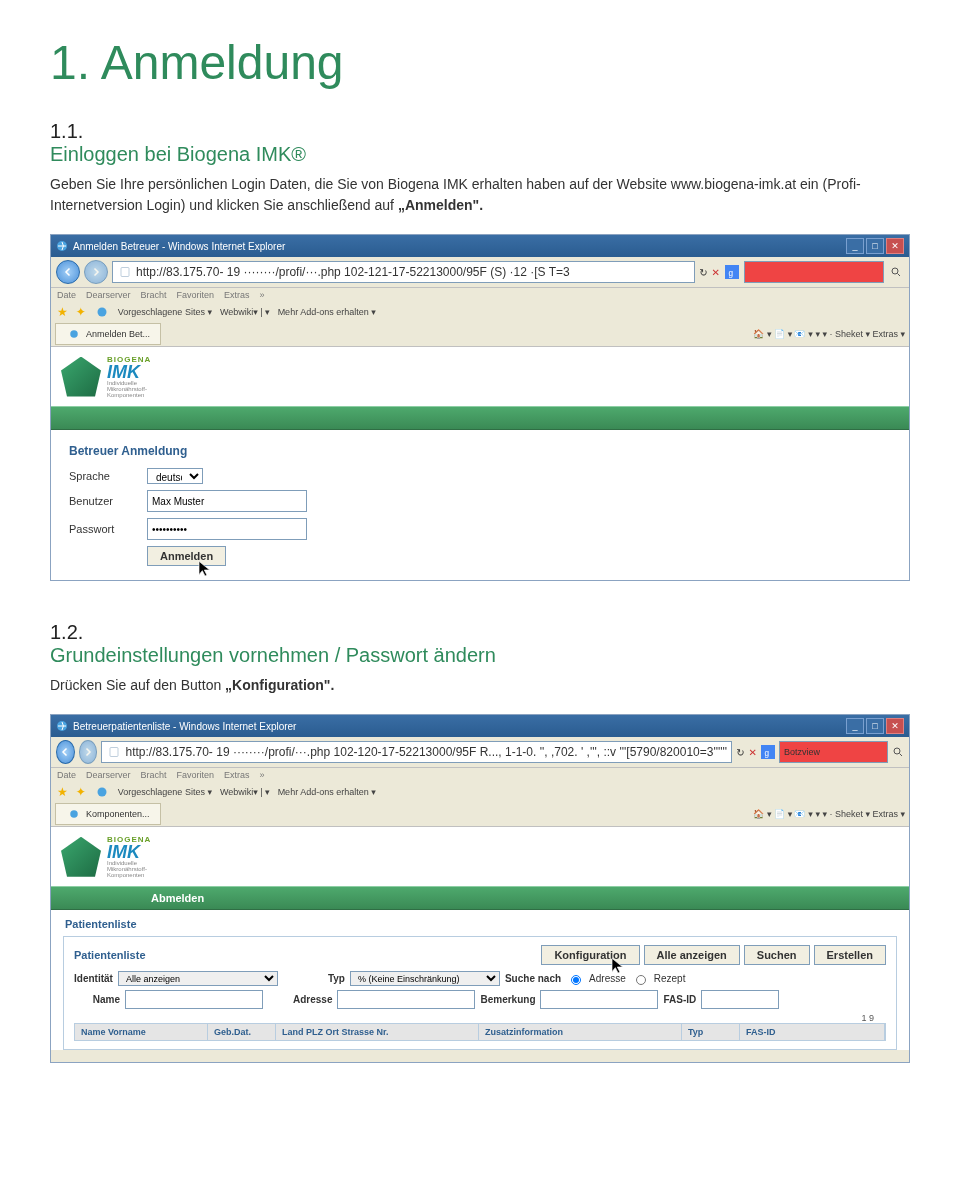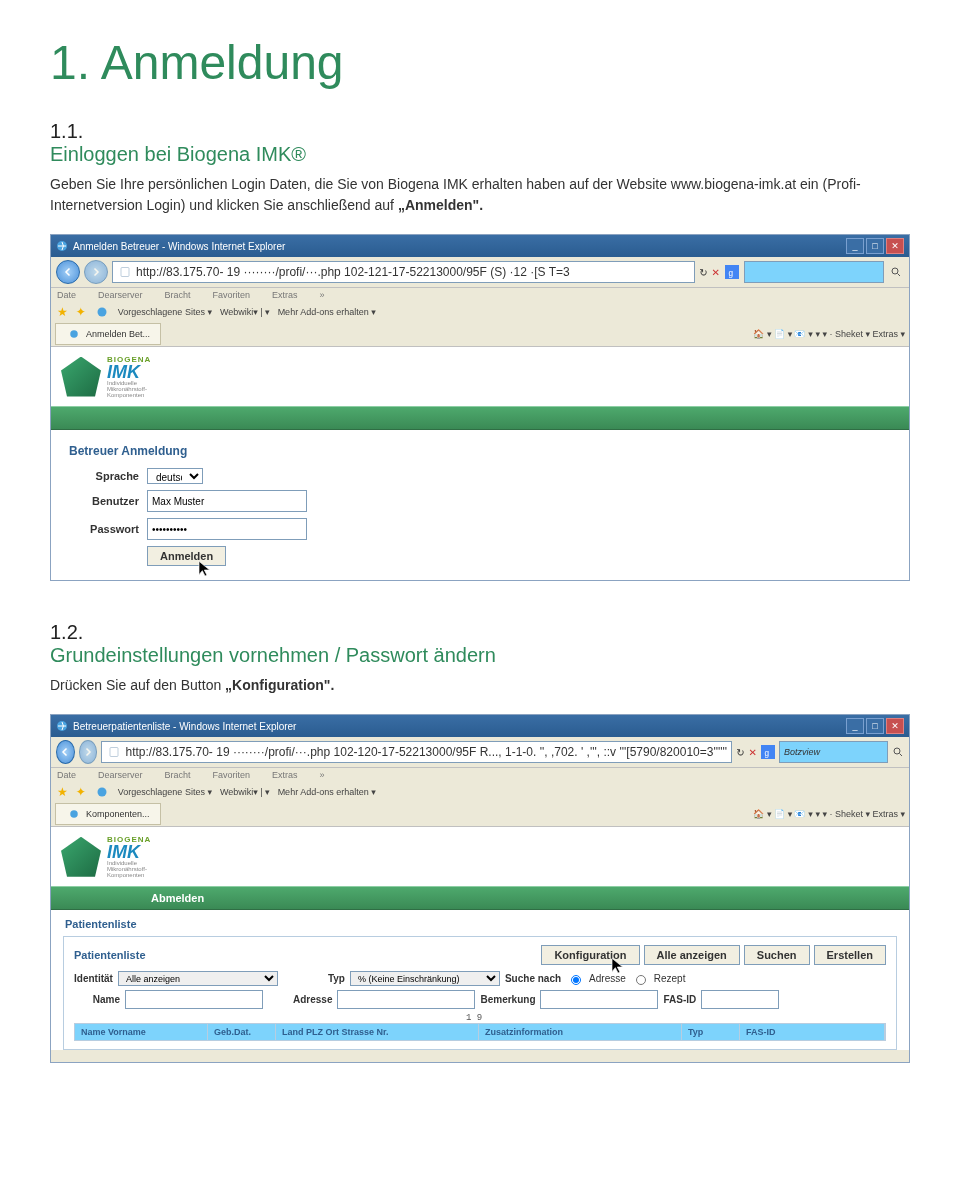--- a/index.html
+++ b/index.html
@@ -67,23 +67,23 @@
     background:#ece9d8; border-bottom:1px solid #c0c0c0;
   }
   .nav-arrow {
     width:22px;height:22px;border-radius:50%;
     background:radial-gradient(#a4d0f7,#4a90d9);border:1px solid #2a6bab;
     display:flex;align-items:center;justify-content:center;color:#fff;font-size:12px;
   }
   .url-box{flex:1;background:#fff;border:1px solid #7f9db9;padding:2px 4px;display:flex;align-items:center;gap:3px;height:16px;}
   .url-box span.url-text{color:#333;font-size:12px;white-space:nowrap;overflow:hidden;}
   .tool-icon{width:16px;height:16px;display:flex;align-items:center;justify-content:center;}
-  .search-box{width:130px;background:#7dd3fc;border:1px solid #7f9db9;padding:2px 4px;height:16px;display:flex;align-items:center;font-size:9px;font-style:italic;}
-
-  .menu-row{padding:2px 6px;color:#777;font-size:9px;display:flex;gap:22px;}
+  .search-box{width:130px;background:#ef4444;border:1px solid #7f9db9;padding:2px 4px;height:16px;display:flex;align-items:center;font-size:9px;}
+
+  .menu-row{padding:2px 6px;color:#777;font-size:9px;display:flex;gap:10px;}
   .fav-row{padding:2px 6px;display:flex;align-items:center;gap:8px;font-size:9px;color:#444;}
   .fav-star{color:#f2b200;font-size:12px;}
   .tab-row{display:flex;justify-content:space-between;align-items:center;padding:1px 4px;}
   .tab{background:#f7f5ea;border:1px solid #c5c0a5;padding:2px 10px;font-size:9px;display:flex;align-items:center;gap:4px;}
   .right-tools{display:flex;gap:6px;font-size:9px;color:#444;align-items:center;}
 
   .page-area{background:#fff;border-top:1px solid #c0c0c0;min-height:120px;position:relative;}
 
   
   .logo{display:flex;align-items:center;gap:6px;padding:8px 10px;}
@@ -91,42 +91,42 @@
   .logo-text .brand1{color:#6aa02a;font-size:8px;font-weight:bold;letter-spacing:1px;}
   .logo-text .brand2{color:#1c8abf;font-size:18px;font-weight:900;font-style:italic;line-height:0.9;}
   .logo-text .subtitle{font-size:6px;color:#888;line-height:1;}
 
   .green-bar{height:22px;background:linear-gradient(#4ea96d,#3a8a55);border-top:1px solid #8dcfa4;border-bottom:1px solid #2f6e44;}
   .green-bar.with-text{display:flex;align-items:center;padding-left:100px;color:#fff;font-weight:bold;font-size:11px;}
 
   .form-area{padding:14px 18px;}
   .form-title{color:#2f5f8f;font-weight:bold;font-size:12px;margin-bottom:10px;}
   .form-row{display:flex;align-items:center;margin-bottom:6px;font-size:11px;}
-  .form-row label{width:70px;text-align:right;margin-right:8px;font-weight:bold;color:#333;}
+  .form-row label{width:70px;text-align:left;margin-right:8px;font-weight:normal;color:#333;}
   .form-row select,.form-row input[type=text],.form-row input[type=password]{
     border:1px solid #7f9db9;background:#fff;padding:2px 4px;font-size:10px;height:16px;
   }
   .form-row select{width:56px;}
   .form-row input{width:150px;}
   .btn{background:#f2efe1;border:1px solid #7f9db9;padding:3px 12px;font-size:11px;font-weight:bold;display:inline-block;}
   .cursor{position:absolute;width:16px;height:20px;}
   .cursor svg{width:16px;height:20px;}
 
   
   .pane-title{color:#2f5f8f;font-weight:bold;font-size:11px;padding:8px 14px 2px;}
   .boxed{border:1px solid #b8cde0;margin:4px 12px 12px 12px;padding:8px 10px;background:#fff;}
   .box-head{display:flex;justify-content:space-between;align-items:center;margin-bottom:6px;}
   .box-head .h{color:#2f5f8f;font-weight:bold;font-size:11px;}
   .btn-row{display:flex;gap:4px;}
   .filter-row{display:flex;align-items:center;gap:5px;font-size:10px;margin-bottom:4px;flex-wrap:wrap;}
   .filter-row label{font-weight:bold;}
   .filter-row select,.filter-row input[type=text]{border:1px solid #7f9db9;padding:1px 3px;font-size:9px;height:15px;}
   .radio{width:10px;height:10px;}
-  .page-ind{text-align:center;font-size:9px;padding-right:12px;color:#555;font-family:Liberation Mono, monospace;}
-  .table-head{display:flex;background:#7dd3fc;border:1px solid #b8cde0;font-size:9px;font-weight:bold;color:#2f5f8f;}
+  .page-ind{text-align:right;font-size:9px;padding-right:12px;color:#555;}
+  .table-head{display:flex;background:#e5e5e5;border:1px solid #b8cde0;font-size:9px;font-weight:bold;color:#2f5f8f;}
   .table-head div{padding:3px 6px;border-right:1px solid #b8cde0;}
   .th1{width:120px;}.th2{width:55px;}.th3{width:190px;}.th4{width:190px;}.th5{width:45px;}.th6{flex:1;}
 </style>
 </head>
 <body>
 
 <h1 class="page-title">1.  Anmeldung</h1>
 
 <div class="section-heading">
   <span class="section-num">1.1.</span><br>

